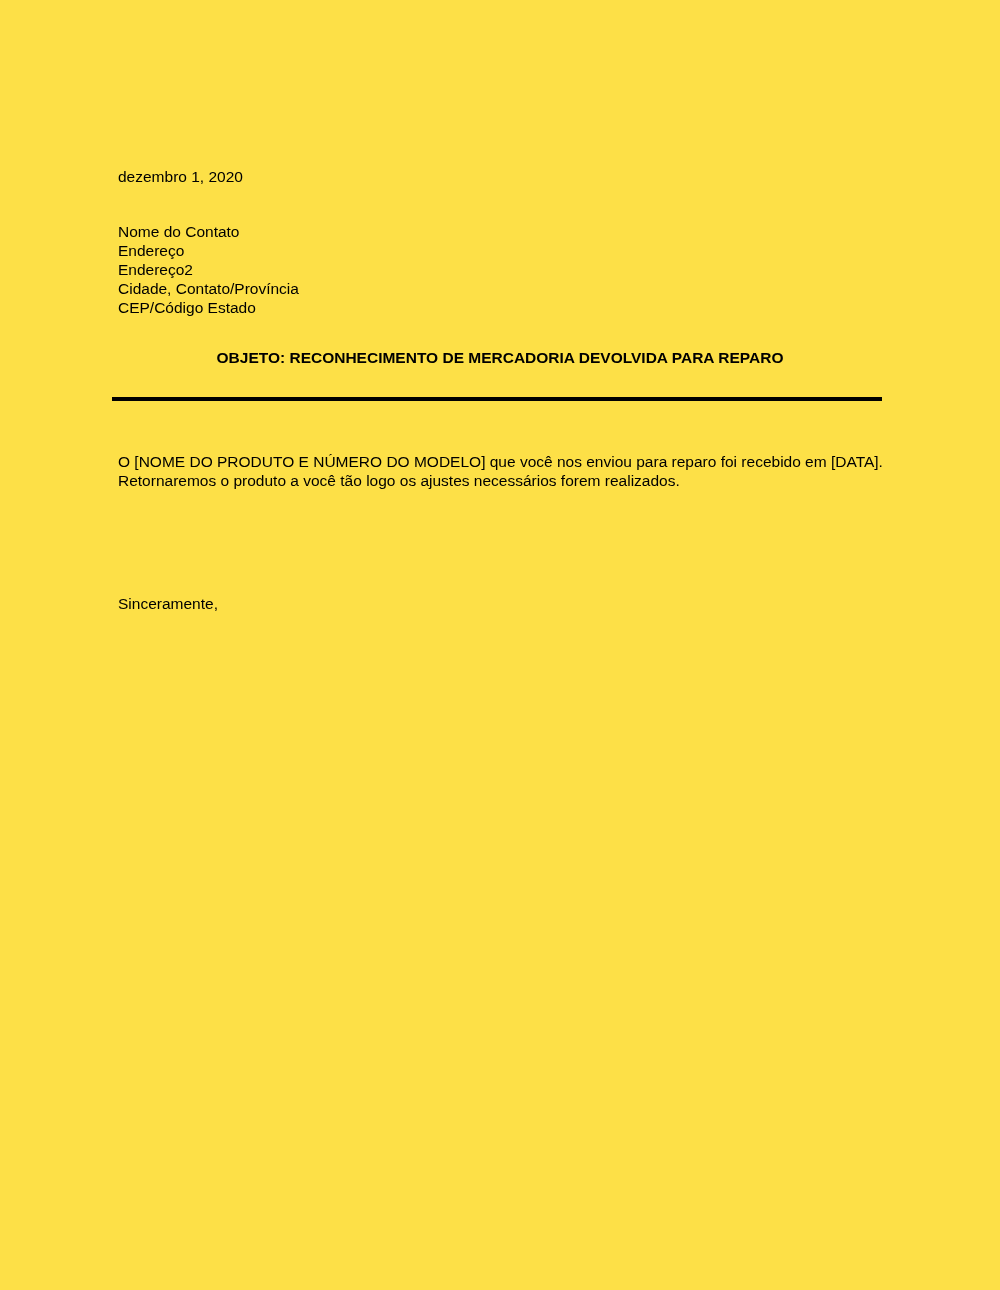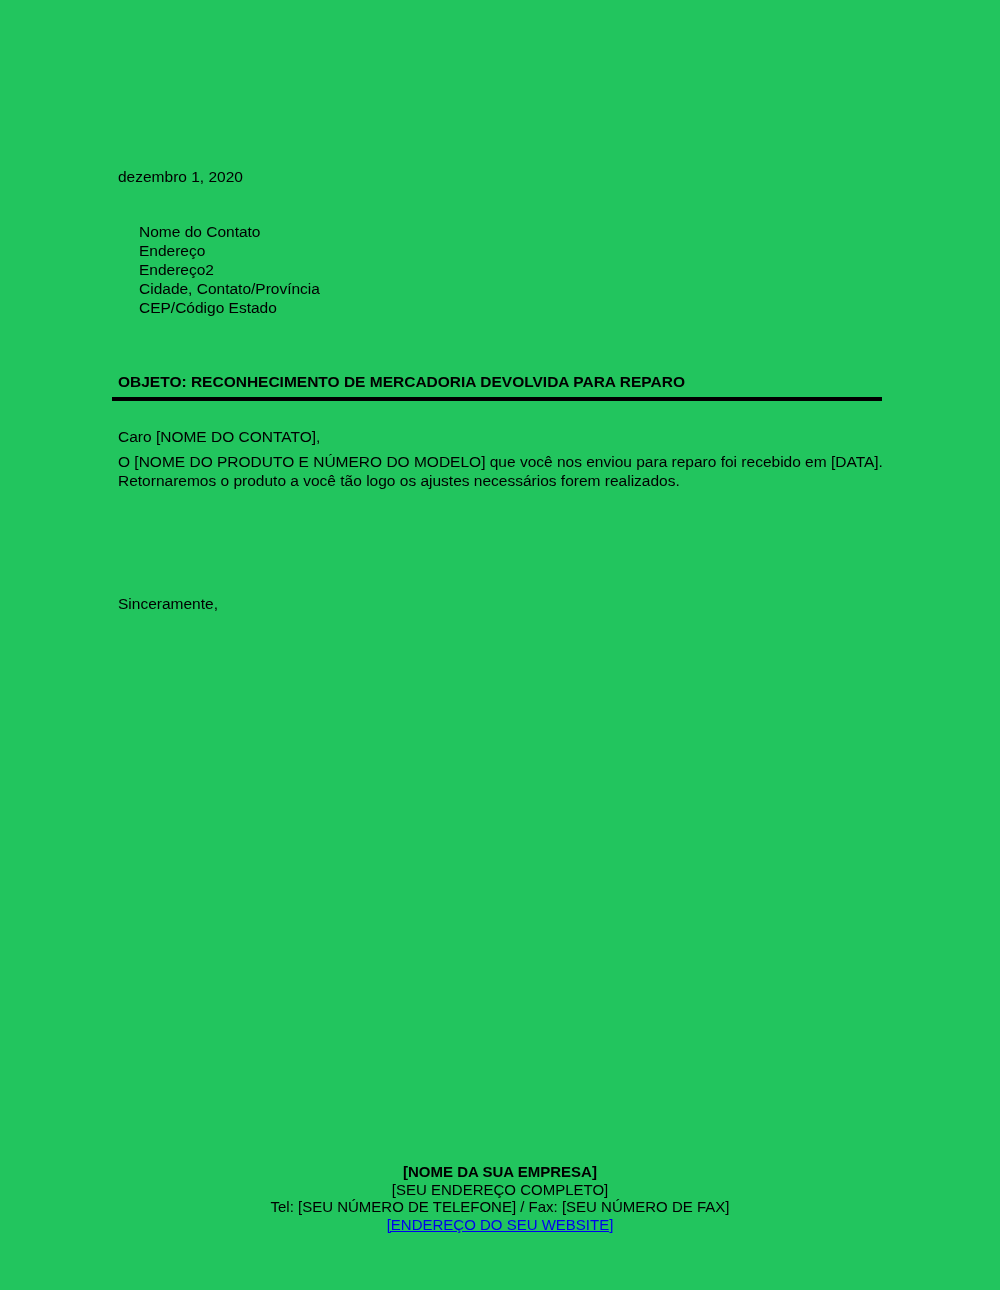--- a/index.html
+++ b/index.html
@@ -4,31 +4,31 @@
 <style>
   html, body {
     margin: 0;
     padding: 0;
     background: #ffffff;
   }
   .page {
     position: relative;
     width: 1000px;
     height: 1290px;
-    background: #22c55e;
+    background: #fde047;
     font-family: "Liberation Sans", "DejaVu Sans", sans-serif;
     font-size: 15.5px;
     color: #000000;
     line-height: 19px;
   }
   .abs { position: absolute; }
 
   .date-line      { top: 167px; left: 118px; }
-  .recipient      { top: 222px; left: 118px; margin-left: 21px; }
-  .subject        { top: 372px; left: 118px; width: 764px; font-weight: bold; }
+  .recipient      { top: 222px; left: 118px; }
+  .subject        { top: 348px; left: 118px; width: 764px; font-weight: bold; text-align: center; }
   .subject-rule   { top: 397px; left: 112px; width: 770px; height: 4px; background: #000000; }
   .greeting       { top: 427px; left: 118px; width: 764px; }
   .para-1         { top: 452px; left: 118px; width: 770px; }
   .para-2         { top: 523px; left: 118px; width: 770px; }
   .closing        { top: 594px; left: 118px; }
   .signature      { top: 709px; left: 118px; }
 
   .footer {
     top: 1163px; left: 0; width: 1000px;
     text-align: center;
@@ -53,32 +53,23 @@
     <div>Endereço</div>
     <div>Endereço2</div>
     <div>Cidade, Contato/Província</div>
     <div>CEP/Código Estado</div>
   </div>
 
   <div class="abs subject">OBJETO: RECONHECIMENTO DE MERCADORIA DEVOLVIDA PARA REPARO</div>
 
   <div class="abs subject-rule"></div>
 
-  <div class="abs greeting">Caro [NOME DO CONTATO],</div>
 
   <div class="abs para-1">
     <span>O [NOME DO PRODUTO E NÚMERO DO MODELO] que você nos enviou para reparo foi recebido em [DATA]. Retornaremos o produto a você tão logo os ajustes necessários forem realizados.</span>
   </div>
 
 
   <div class="abs closing">Sinceramente,</div>
 
 
-  <div class="abs footer">
-    <div class="footer-company">[NOME DA SUA EMPRESA]</div>
-    <div>[SEU ENDEREÇO COMPLETO]</div>
-    <div>Tel: [SEU NÚMERO DE TELEFONE] / Fax: [SEU NÚMERO DE FAX]</div>
-    <div>
-      <a href="#" class="footer-link" style="color: rgb(0, 0, 238);">[ENDEREÇO DO SEU WEBSITE]</a>
-    </div>
-  </div>
 
 </div>
 
 </body></html>

